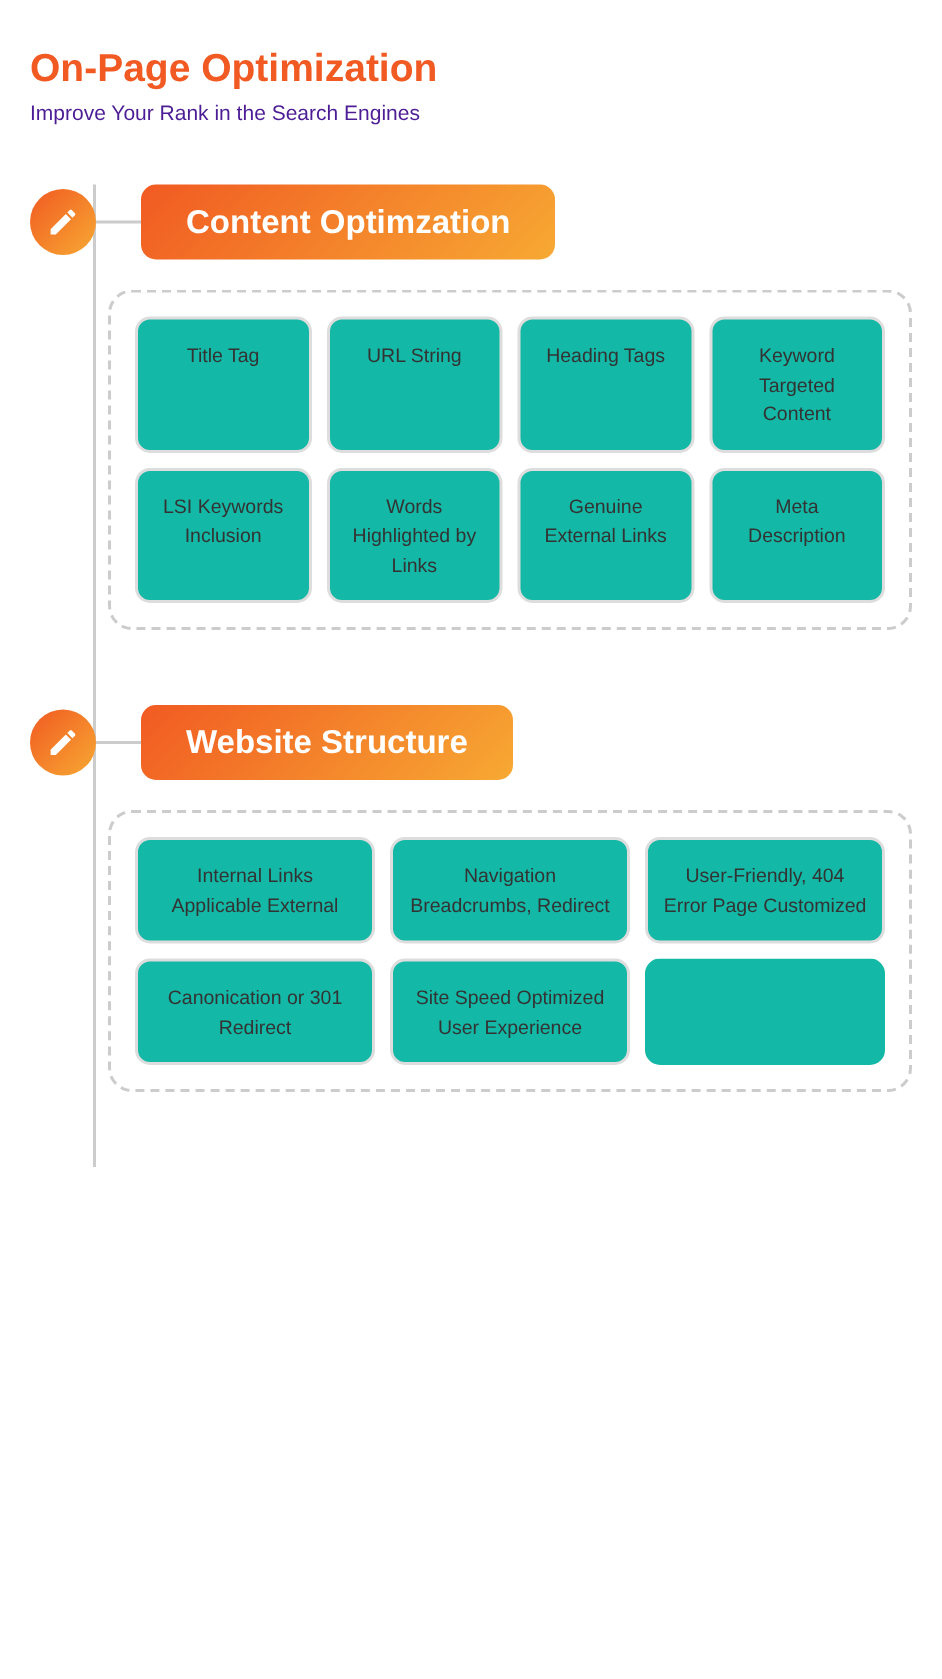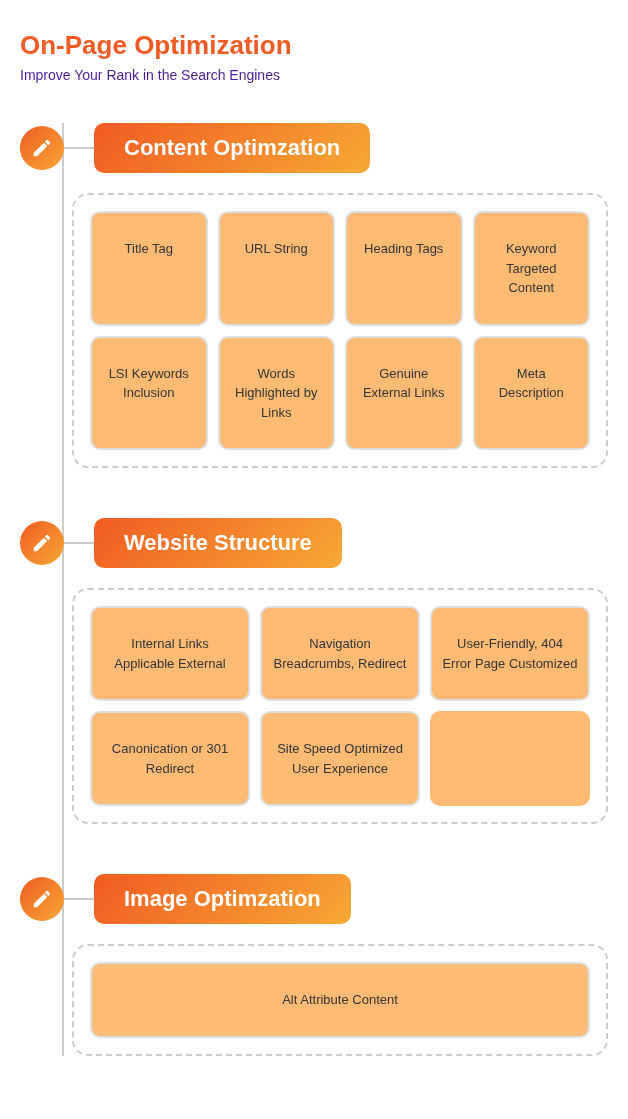--- a/index.html
+++ b/index.html
@@ -99,26 +99,26 @@
     }
 
     .cards-grid {
       display: grid;
       gap: 10px;
     }
 
     .card {
       border: 2px solid #ddd;
       border-radius: 10px;
-      padding: 26px 10px;
+      padding: 14px 10px;
       text-align: center;
       font-size: 13px;
       color: #333;
       line-height: 1.5;
-      background: #fdba74;
+      background: #14b8a6;
     }
 
     .last-section {
       margin-bottom: 0;
     }
 
     .last-section .vertical-line {
       bottom: 0;
     }
   </style>
@@ -172,30 +172,13 @@
           <div class="card">Navigation Breadcrumbs, Redirect</div>
           <div class="card">User-Friendly, 404 Error Page Customized</div>
         </div>
         <div class="cards-grid" style="grid-template-columns: repeat(3, 1fr); margin-top: 10px;">
           <div class="card">Canonication or 301 Redirect</div>
           <div class="card">Site Speed Optimized User Experience</div>
           <div class="card" style="border: 2px solid transparent;"></div>
         </div>
       </div>
     </div>
-    <div class="section-wrapper last-section">
-      <div class="vertical-line"></div>
-      <div class="section-header-row">
-        <div class="pencil-icon">
-          <svg viewBox="0 0 24 24" xmlns="http://www.w3.org/2000/svg">
-    <path d="M3 17.25V21h3.75L17.81 9.94l-3.75-3.75L3 17.25zM20.71 7.04a1 1 0 0 0 0-1.41l-2.34-2.34a1 1 0 0 0-1.41 0l-1.83 1.83 3.75 3.75 1.83-1.83z"></path>
-  </svg>
-        </div>
-        <div class="section-header-line"></div>
-        <div class="section-title-box">Image Optimzation</div>
-      </div>
-      <div class="dashed-container">
-        <div class="cards-grid" style="grid-template-columns: repeat(1, 1fr);">
-          <div class="card">Alt Attribute Content</div>
-        </div>
-      </div>
-    </div>
   </div>
 
 </body></html>

